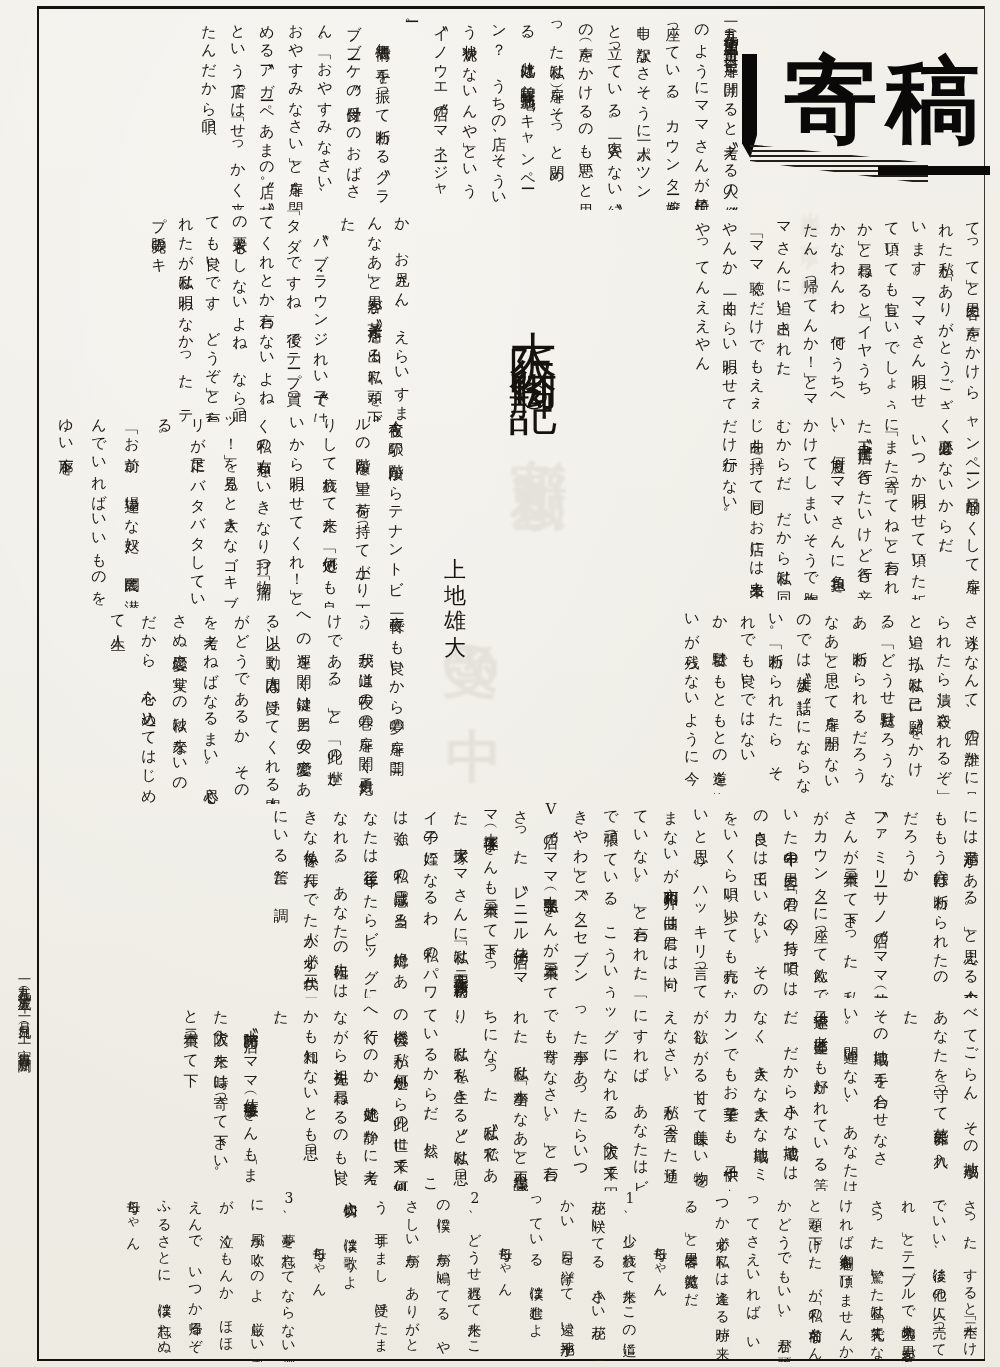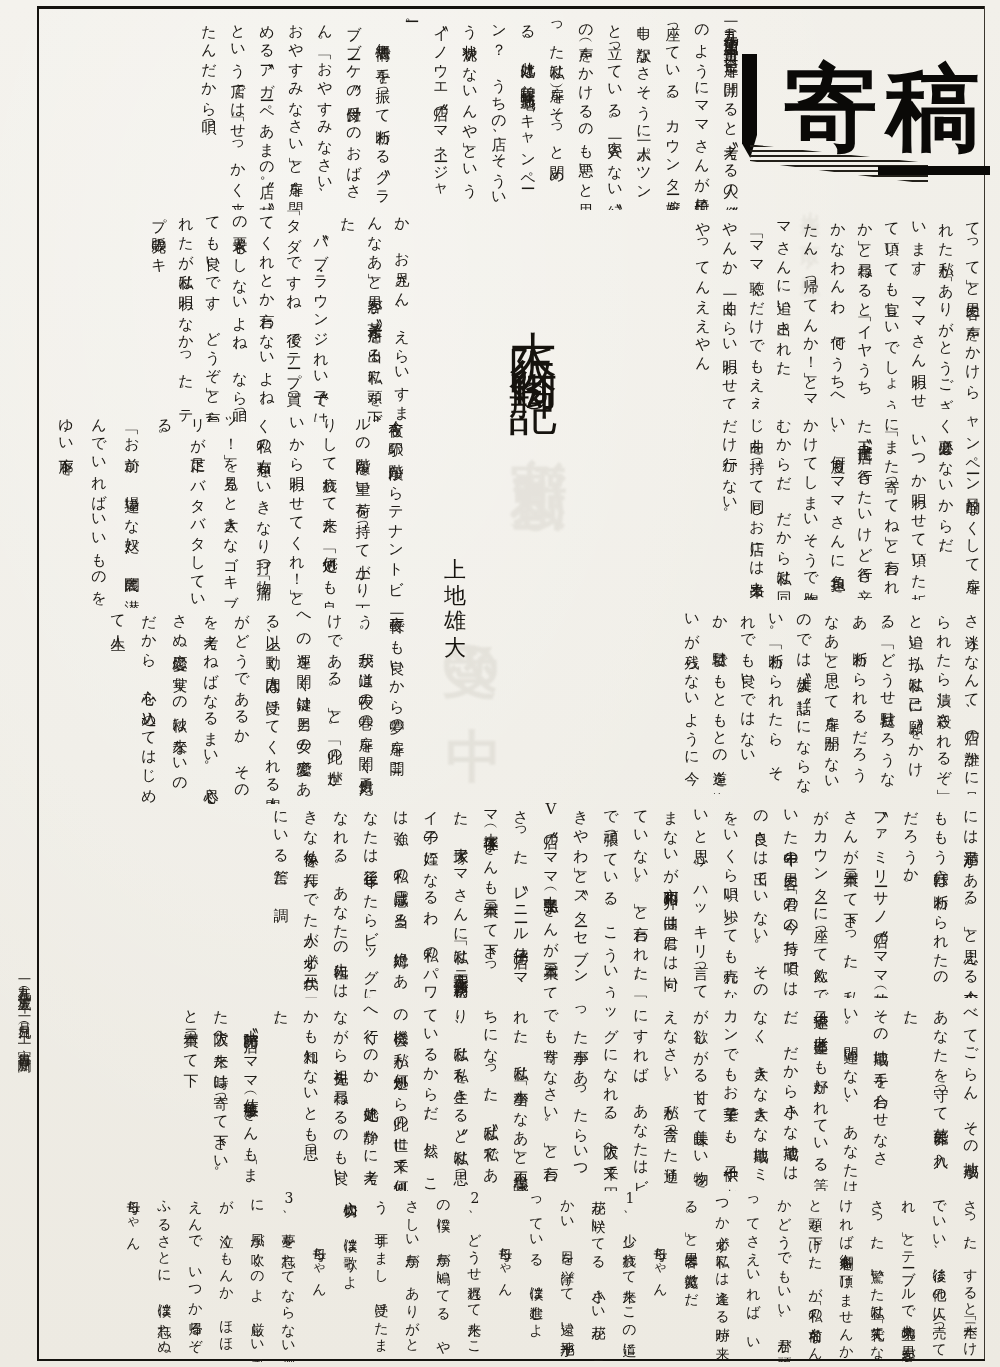--- a/index.html
+++ b/index.html
@@ -45,21 +45,21 @@
   .title-num{font-size:34px;margin-top:14px;color:#16130e;}
   .author-block{
     position:absolute;left:414px;top:540px;width:56px;height:210px;
     writing-mode:vertical-rl;text-orientation:upright;
     font-size:22px;letter-spacing:26px;color:#16130e;
   }
 
   
   .kiko{position:absolute;left:742px;top:46px;width:248px;height:136px;}
   .kiko-text{
-    position:absolute;right:2px;top:8px;
+    position:absolute;right:2px;top:0px;
     font-size:94px;font-weight:bold;letter-spacing:8px;line-height:110px;
     color:#0a0907;font-family:Liberation Serif, serif;
   }
   .kiko-bar{
     position:absolute;left:0px;top:8px;width:15px;height:104px;background:#0a0907;
     clip-path:polygon(0 0,100% 0,100% 78%,55% 100%,0 86%);
   }
   .kiko-hatch{
     position:absolute;left:8px;top:94px;width:178px;height:44px;
     background:repeating-linear-gradient(180deg,#23201a 0 2px,rgba(0,0,0,0) 2px 5px);

